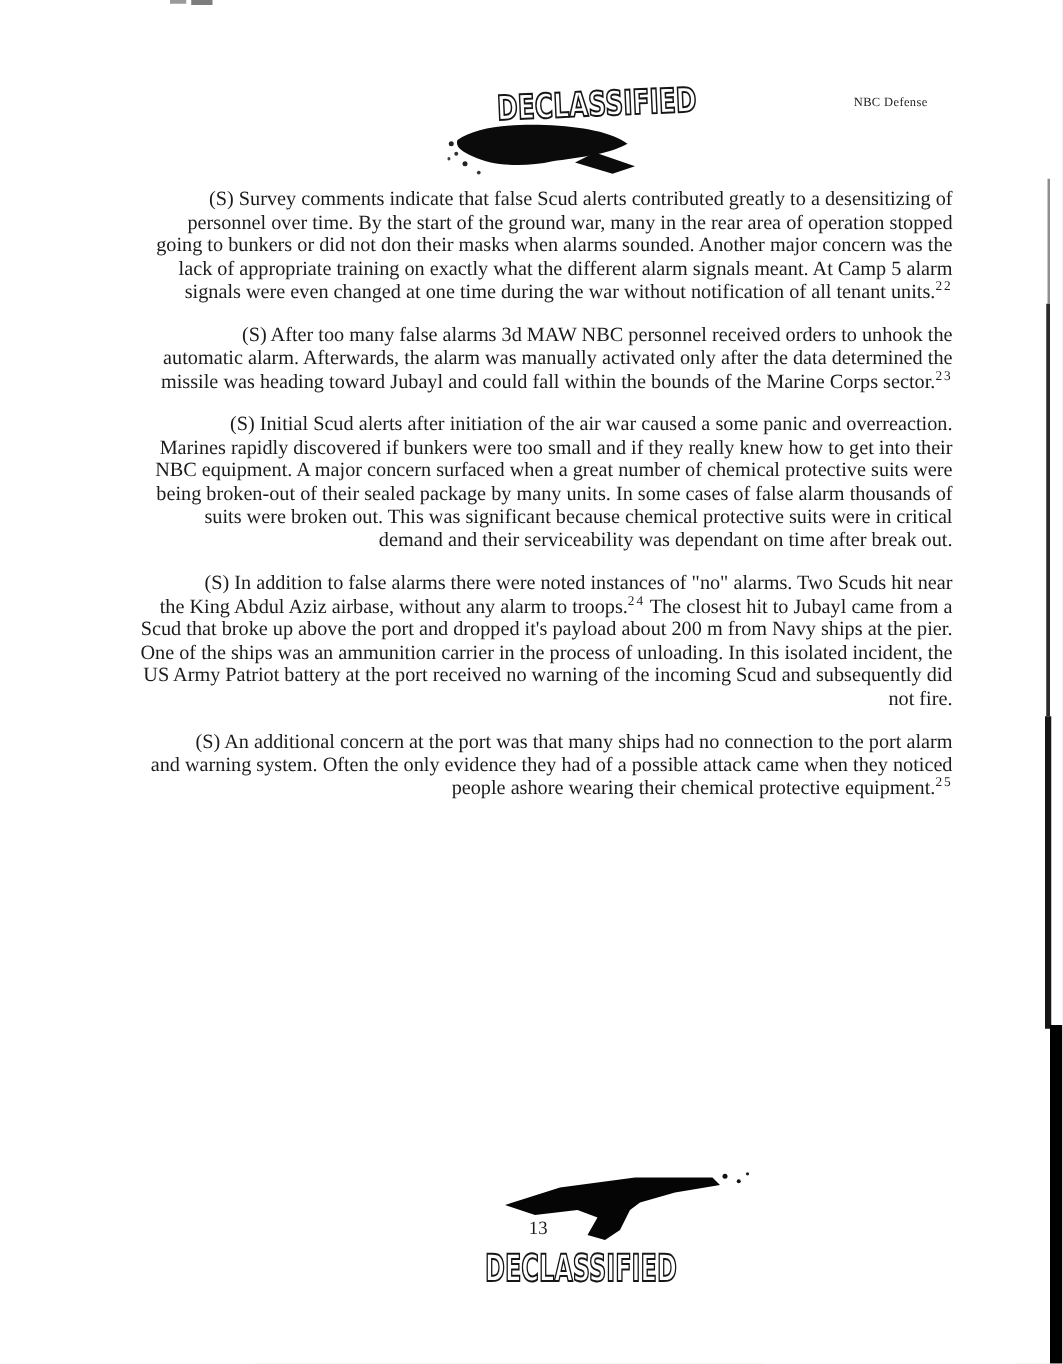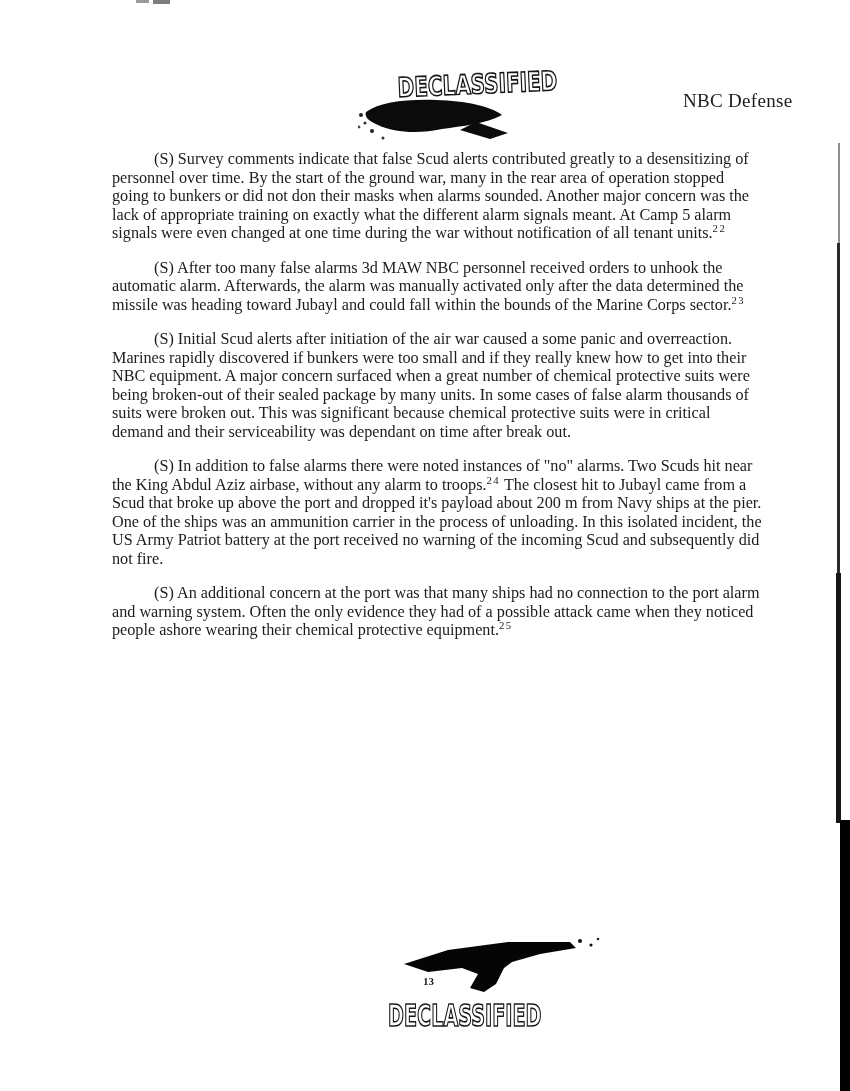--- a/index.html
+++ b/index.html
@@ -14,22 +14,22 @@
   }
   
   .top-speck-a { position:absolute; left:136px; top:0; width:13px; height:3px; background:#9a9a9a; }
   .top-speck-b { position:absolute; left:153px; top:0; width:17px; height:4px; background:#7d7d7d; }
   .edge-seg-a { position:absolute; left:838px; top:143px; width:2px; height:100px; background:#8f8f8f; }
   .edge-seg-b { position:absolute; left:837px; top:243px; width:3px; height:330px; background:#2a2a2a; }
   .edge-seg-c { position:absolute; left:836px; top:573px; width:5px; height:250px; background:#161616; }
   .edge-seg-d { position:absolute; left:840px; top:820px; width:10px; height:271px; background:#000; }
 
   .header-label {
-    position:absolute; left:683px; top:90px;
-    font-size:19px; letter-spacing:0.3px;
+    position:absolute; left:683px; top:77px;
+    font-size:10px; letter-spacing:0.3px;
   }
 
   .stamp {
     position:absolute;
     font-family:"DejaVu Sans", sans-serif;
     font-weight:bold;
     color:#ffffff;
     -webkit-text-stroke:1.6px #161616;
     text-shadow:0 0 0 #161616;
     white-space:nowrap;
@@ -38,34 +38,33 @@
   .stamp-bottom { left:388px; top:998px; font-size:30px; transform:scaleX(0.64); transform-origin:left top; }
 
   .smear-top    { position:absolute; left:358px; top:96px;  width:152px; height:48px; }
   .smear-bottom { position:absolute; left:398px; top:936px; width:205px; height:64px; }
 
   .body-text {
     position:absolute; left:112px; top:150px; width:650px;
     font-size:16.2px; line-height:18.5px;
     text-align:left;
   }
-  .para { margin:0 0 16px 0; text-indent:42px; }
+  .para { margin:0 0 16px 0; text-indent:42px;text-align:right; }
   sup { font-size:0.66em; letter-spacing:1.5px; line-height:0; vertical-align:super; }
 
   .footnotes {
     position:absolute; left:112px; top:804px; width:680px;
     font-size:16px; line-height:18.5px;
   }
   .fn-rule { width:218px; border:0; border-top:3px solid #141414; margin:0 0 0 -7px; }
   .footnote { margin:15.5px 0 0 32px; text-indent:0; }
 
   .page-number {
     position:absolute; left:423px; top:975px;
-    font-size:11px;
-    font-weight:bold;
+    font-size:15px;
   }
 </style>
 </head>
 <body>
 
 <div class="page">
 
   <div class="top-speck-a"></div>
   <div class="top-speck-b"></div>
   <div class="edge-seg-a"></div>

